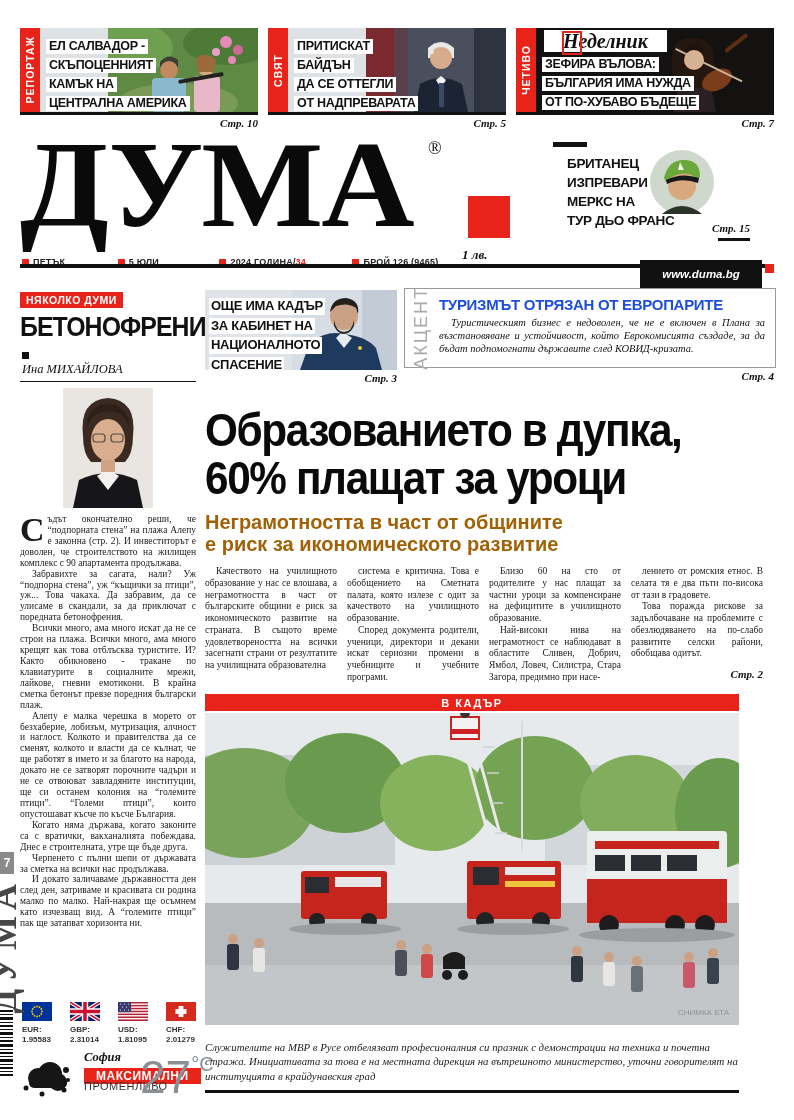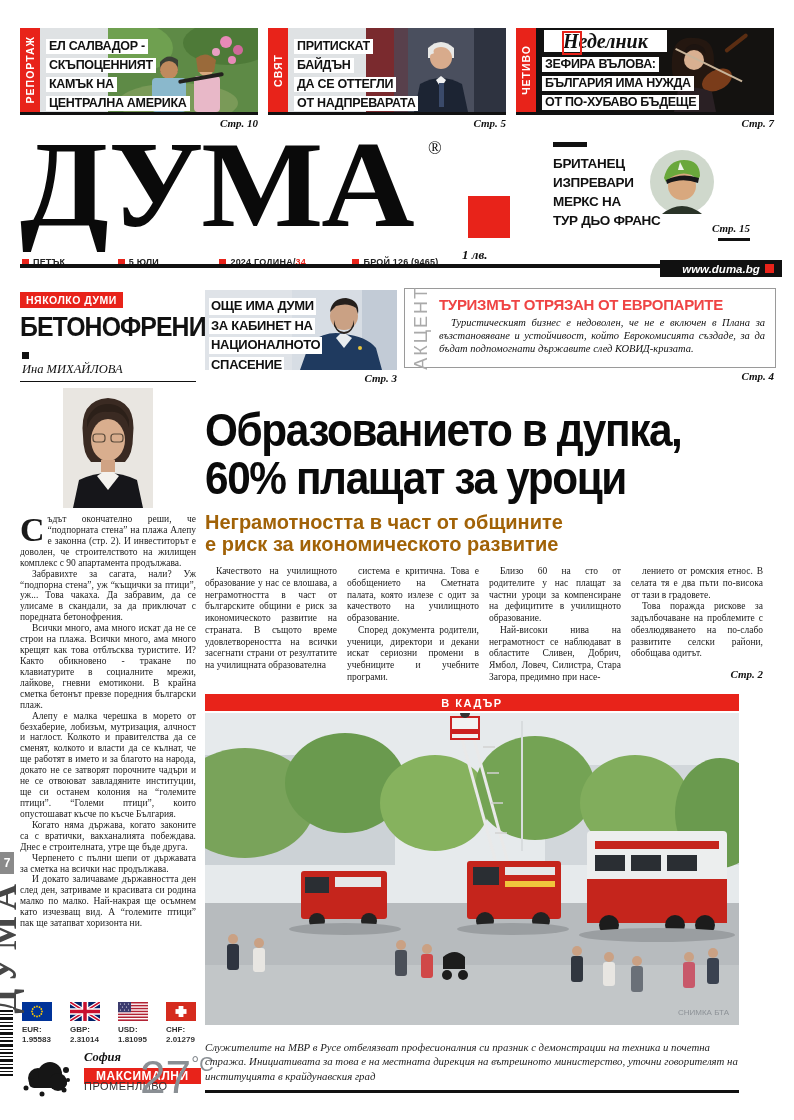--- a/index.html
+++ b/index.html
@@ -161,21 +161,21 @@
     </div>
   </div>
   <div class="bannerrule abs" style="left:516px;width:258px;"></div>
   <div class="abs pageref" style="left:516px;top:117px;width:258px;text-align:right;">Стр. 7</div>
 
   <div id="logo" class="abs">ДУМА</div>
   <div class="abs serif" style="left:428px;top:138px;font-size:18px;">®</div>
   <div class="abs" style="left:468px;top:196px;width:42px;height:42px;background:#e8231a;"></div>
 
   <div class="abs rule" style="left:553px;top:142px;width:34px;height:5px;"></div>
-  <div class="abs" style="left:553px;top:154px;">
+  <div class="abs" style="left:567px;top:154px;">
     <span class="tourline" style="display:block;">БРИТАНЕЦ</span>
     <span class="tourline" style="display:block;">ИЗПРЕВАРИ</span>
     <span class="tourline" style="display:block;">МЕРКС НА</span>
     <span class="tourline" style="display:block;">ТУР ДЬО ФРАНС</span>
   </div>
   <svg class="abs" style="left:650px;top:150px;" width="64" height="64" viewBox="0 0 64 64">
     <circle cx="32" cy="32" r="32" fill="#cfd8cc"></circle>
     <circle cx="32" cy="36" r="14" fill="#d8a87e"></circle>
     <path d="M14 28 Q18 10 34 10 Q50 10 50 26 L48 30 Q40 22 30 24 Q20 26 16 32 Z" fill="#6aa83c"></path>
     <path d="M16 30 Q32 22 49 28 L48 33 Q32 27 17 34 Z" fill="#17181a"></path>
@@ -186,21 +186,21 @@
   <div class="abs rule" style="left:718px;top:238px;width:32px;height:3px;"></div>
 
   <div class="abs" style="left:22px;top:251px;">
     <span class="dbitem"><span class="sq"></span><span>ПЕТЪК</span></span>
     <span class="dbitem" style="margin-left:48px;"><span class="sq"></span><span>5 ЮЛИ</span></span>
     <span class="dbitem" style="margin-left:56px;"><span class="sq"></span><span>2024 ГОДИНА/</span><span class="red">34</span></span>
     <span class="dbitem" style="margin-left:42px;"><span class="sq"></span><span>БРОЙ 126 (9465)</span></span>
   </div>
   <div class="abs serif b i" style="left:462px;top:247px;font-size:13px;">1 лв.</div>
   <div class="abs rule" style="left:20px;top:264px;width:754px;height:4px;"></div>
-  <div class="abs" style="left:660px;top:260px;width:122px;height:17px;background:#111;display:flex;align-items:center;justify-content:center;">
+  <div class="abs" style="left:640px;top:260px;width:122px;height:28px;background:#111;display:flex;align-items:center;justify-content:center;">
     <span class="b i" style="color:#fff;font-size:11.5px;">www.duma.bg</span>
   </div>
   <div class="abs" style="left:765px;top:264px;width:9px;height:9px;background:#e8231a;"></div>
 
   <div class="abs" style="left:20px;top:290px;">
     <span class="oplabel">НЯКОЛКО ДУМИ</span>
   </div>
   <div class="abs" id="optitle" style="left:20px;top:312px;">БЕТОНОФРЕНИЯ</div>
   <div class="abs" style="left:22px;top:352px;width:7px;height:7px;background:#111;"></div>
   <div class="abs serif i" style="left:22px;top:362px;font-size:12.5px;">Ина МИХАЙЛОВА</div>
@@ -322,33 +322,33 @@
       <rect width="105" height="80" fill="#d7dde4"></rect>
       <rect x="70" width="35" height="80" fill="#c2cbd6"></rect>
       <circle cx="52" cy="26" r="14" fill="#caa184"></circle>
       <path d="M38 22 Q40 8 54 8 Q68 10 66 24 L64 18 Q56 12 44 16 Z" fill="#241f1c"></path>
       <path d="M42 30 Q44 42 52 42 Q60 42 62 30 L62 36 Q58 44 52 44 Q46 44 42 36 Z" fill="#2a241f"></path>
       <path d="M8 80 L18 52 Q36 40 52 44 Q74 46 84 58 L90 80 Z" fill="#1f3a5f"></path>
       <path d="M44 48 L52 58 L60 48 L54 44 L48 44 Z" fill="#e8ecef"></path>
       <circle cx="68" cy="58" r="2" fill="#e8c43c"></circle>
     </svg>
     <div class="blines" style="left:4px;top:6px;">
-      <span class="bline cabline"><span>ОЩЕ ИМА ДУМИ</span></span>
+      <span class="bline cabline"><span>ОЩЕ ИМА КАДЪР</span></span>
       <span class="bline cabline"><span>ЗА КАБИНЕТ НА</span></span>
       <span class="bline cabline"><span>НАЦИОНАЛНОТО</span></span>
       <span class="bline cabline"><span>СПАСЕНИЕ</span></span>
     </div>
   </div>
   <div class="abs pageref" style="left:205px;top:372px;width:192px;text-align:right;">Стр. 3</div>
 
   <div class="abs" id="accentbox">
     <div class="abs" style="left:6px;top:6px;height:66px;display:flex;align-items:center;">
       <span id="accentlabel">АКЦЕНТ</span>
     </div>
-    <div class="abs b" style="left:34px;top:7px;font-size:15px;letter-spacing:-0.3px;color:#ef4444;">ТУРИЗМЪТ ОТРЯЗАН ОТ ЕВРОПАРИТЕ</div>
+    <div class="abs b" style="left:34px;top:7px;font-size:15px;letter-spacing:-0.3px;color:#1d4ed8;">ТУРИЗМЪТ ОТРЯЗАН ОТ ЕВРОПАРИТЕ</div>
     <div class="abs serif i" style="left:34px;top:28px;width:326px;font-size:10.5px;line-height:1.22;text-align:justify;text-indent:12px;">Туристическият бизнес е недоволен, че не е включен в Плана за възстановяване и устойчивост, който Еврокомисията създаде, за да бъдат подпомогнати държавите след КОВИД-кризата.</div>
   </div>
   <div class="abs pageref" style="left:604px;top:370px;width:170px;text-align:right;">Стр. 4</div>
 
   <div class="abs" style="left:205px;top:406px;">
     <span class="hline">Образованието в дупка,</span>
     <span class="hline">60% плащат за уроци</span>
   </div>
   <div class="abs" style="left:205px;top:512px;">
     <span class="shline">Неграмотността в част от общините</span>

